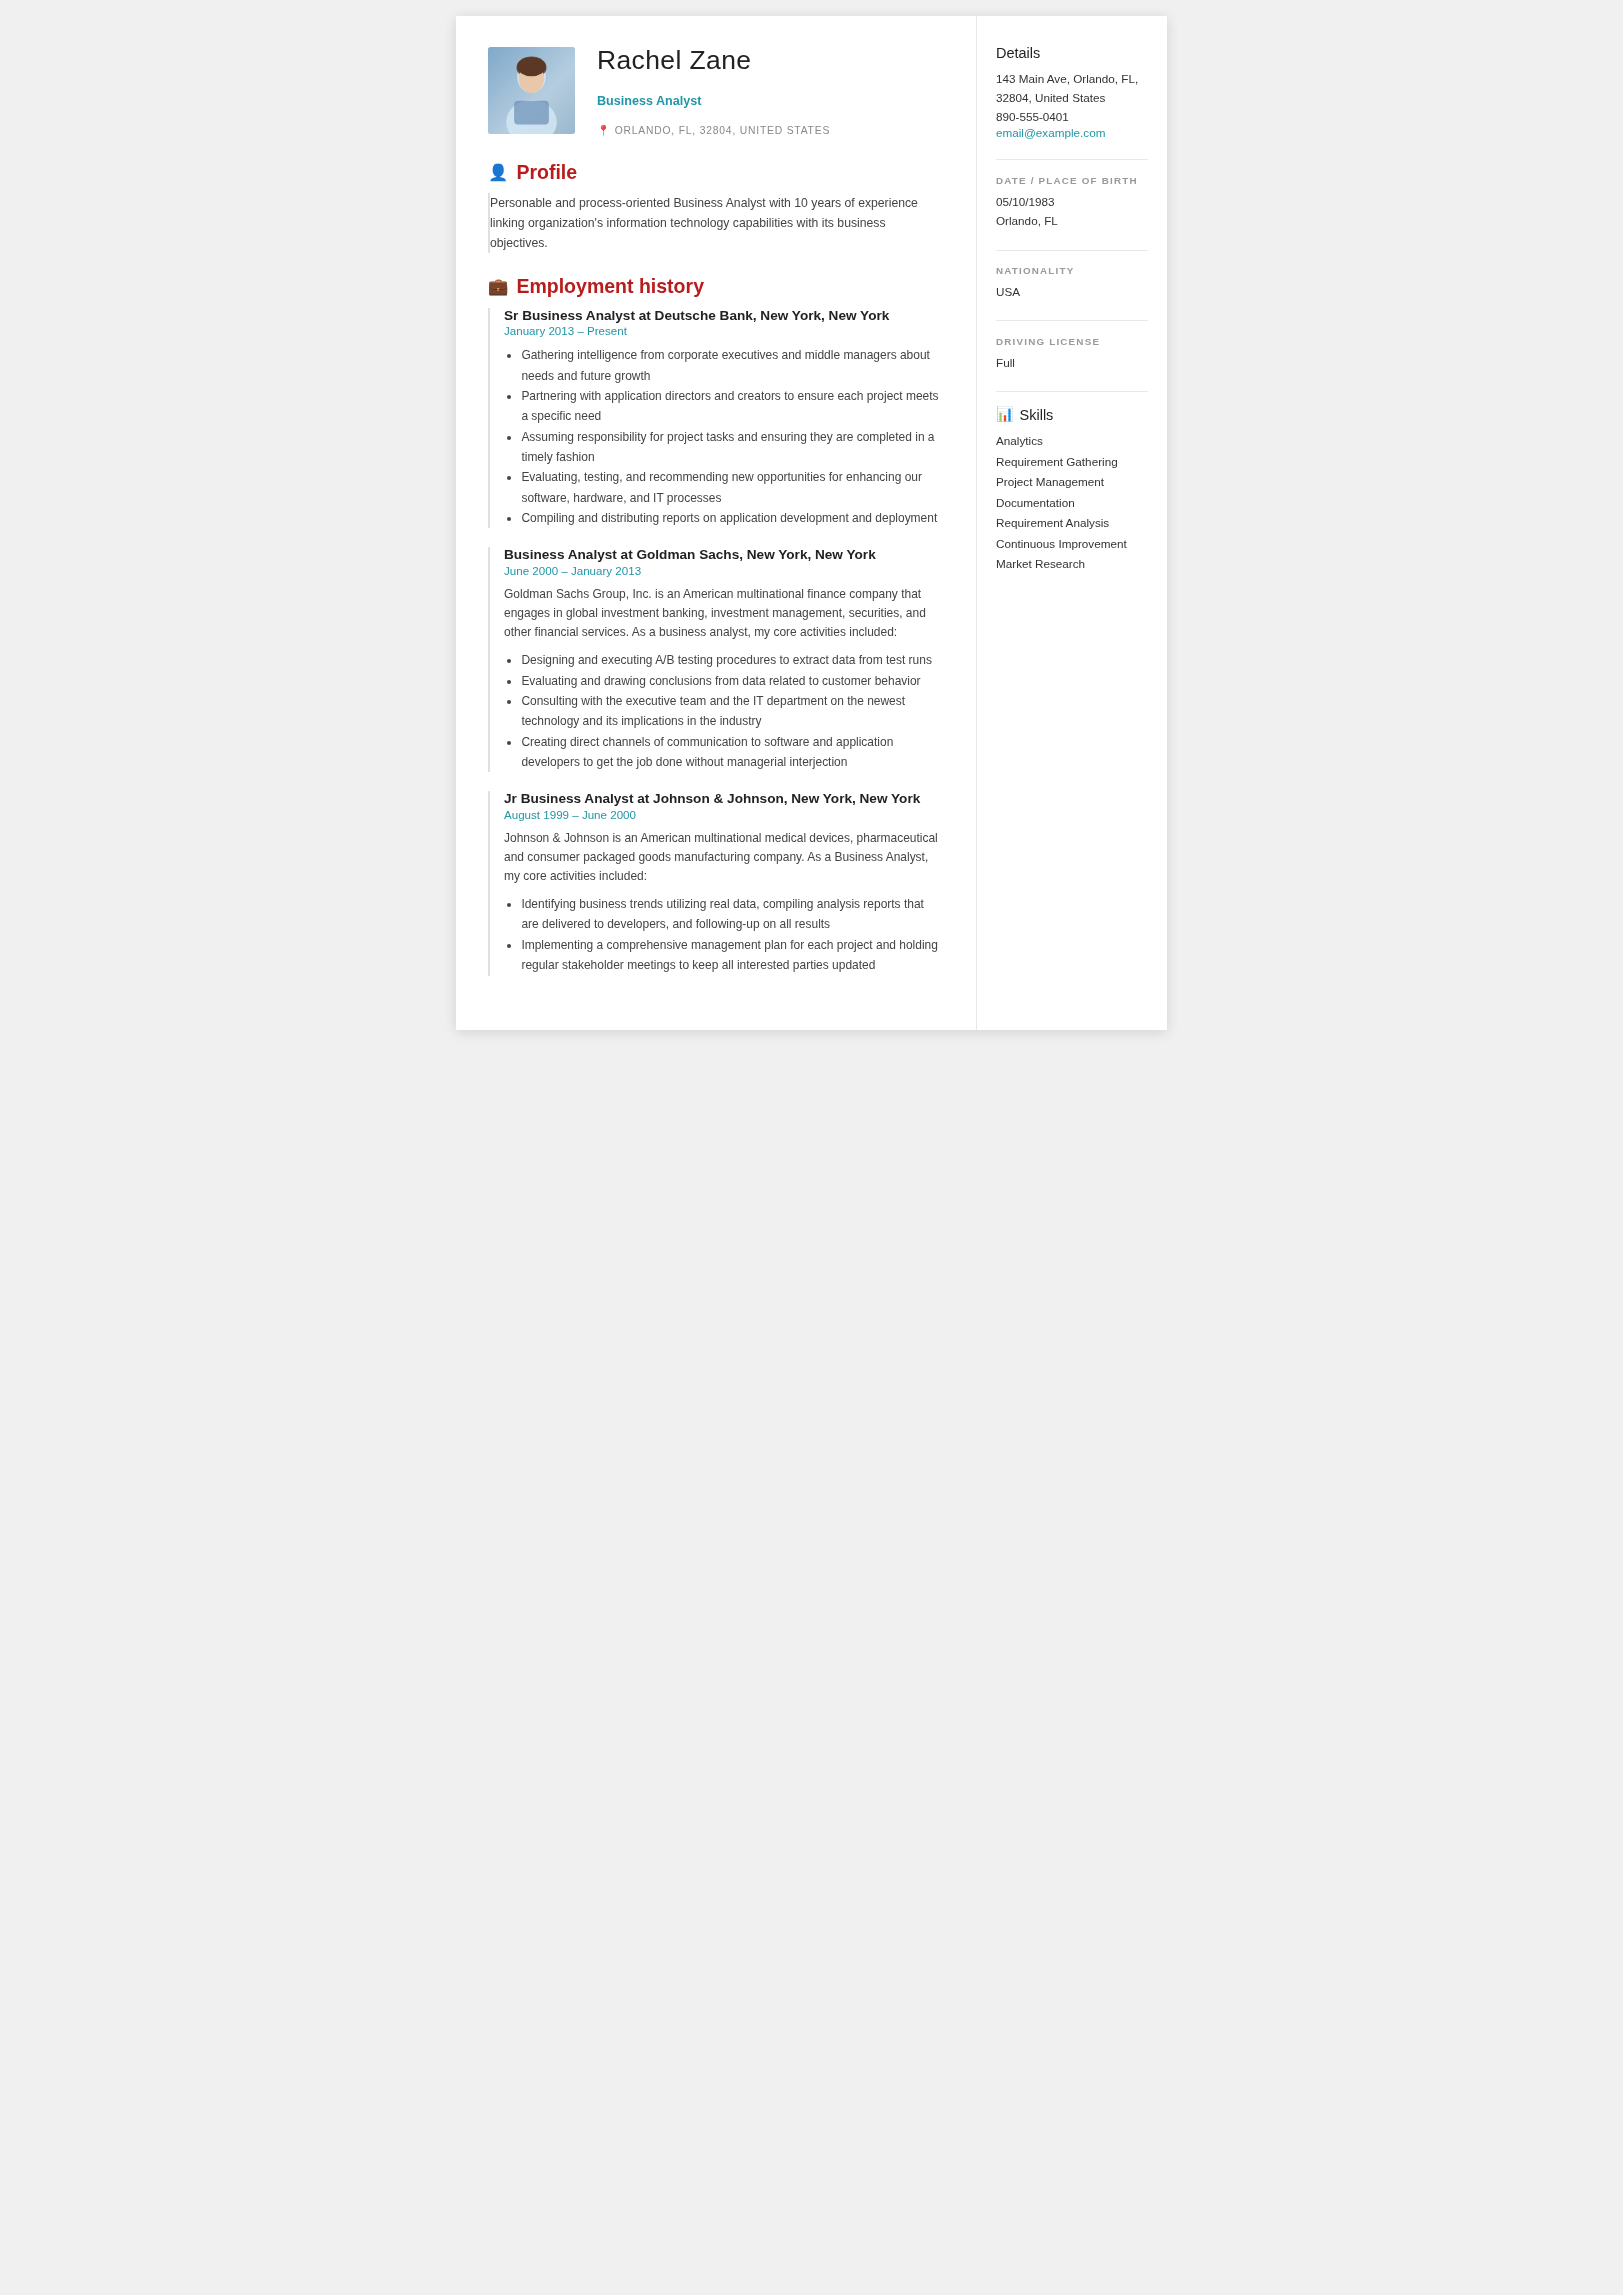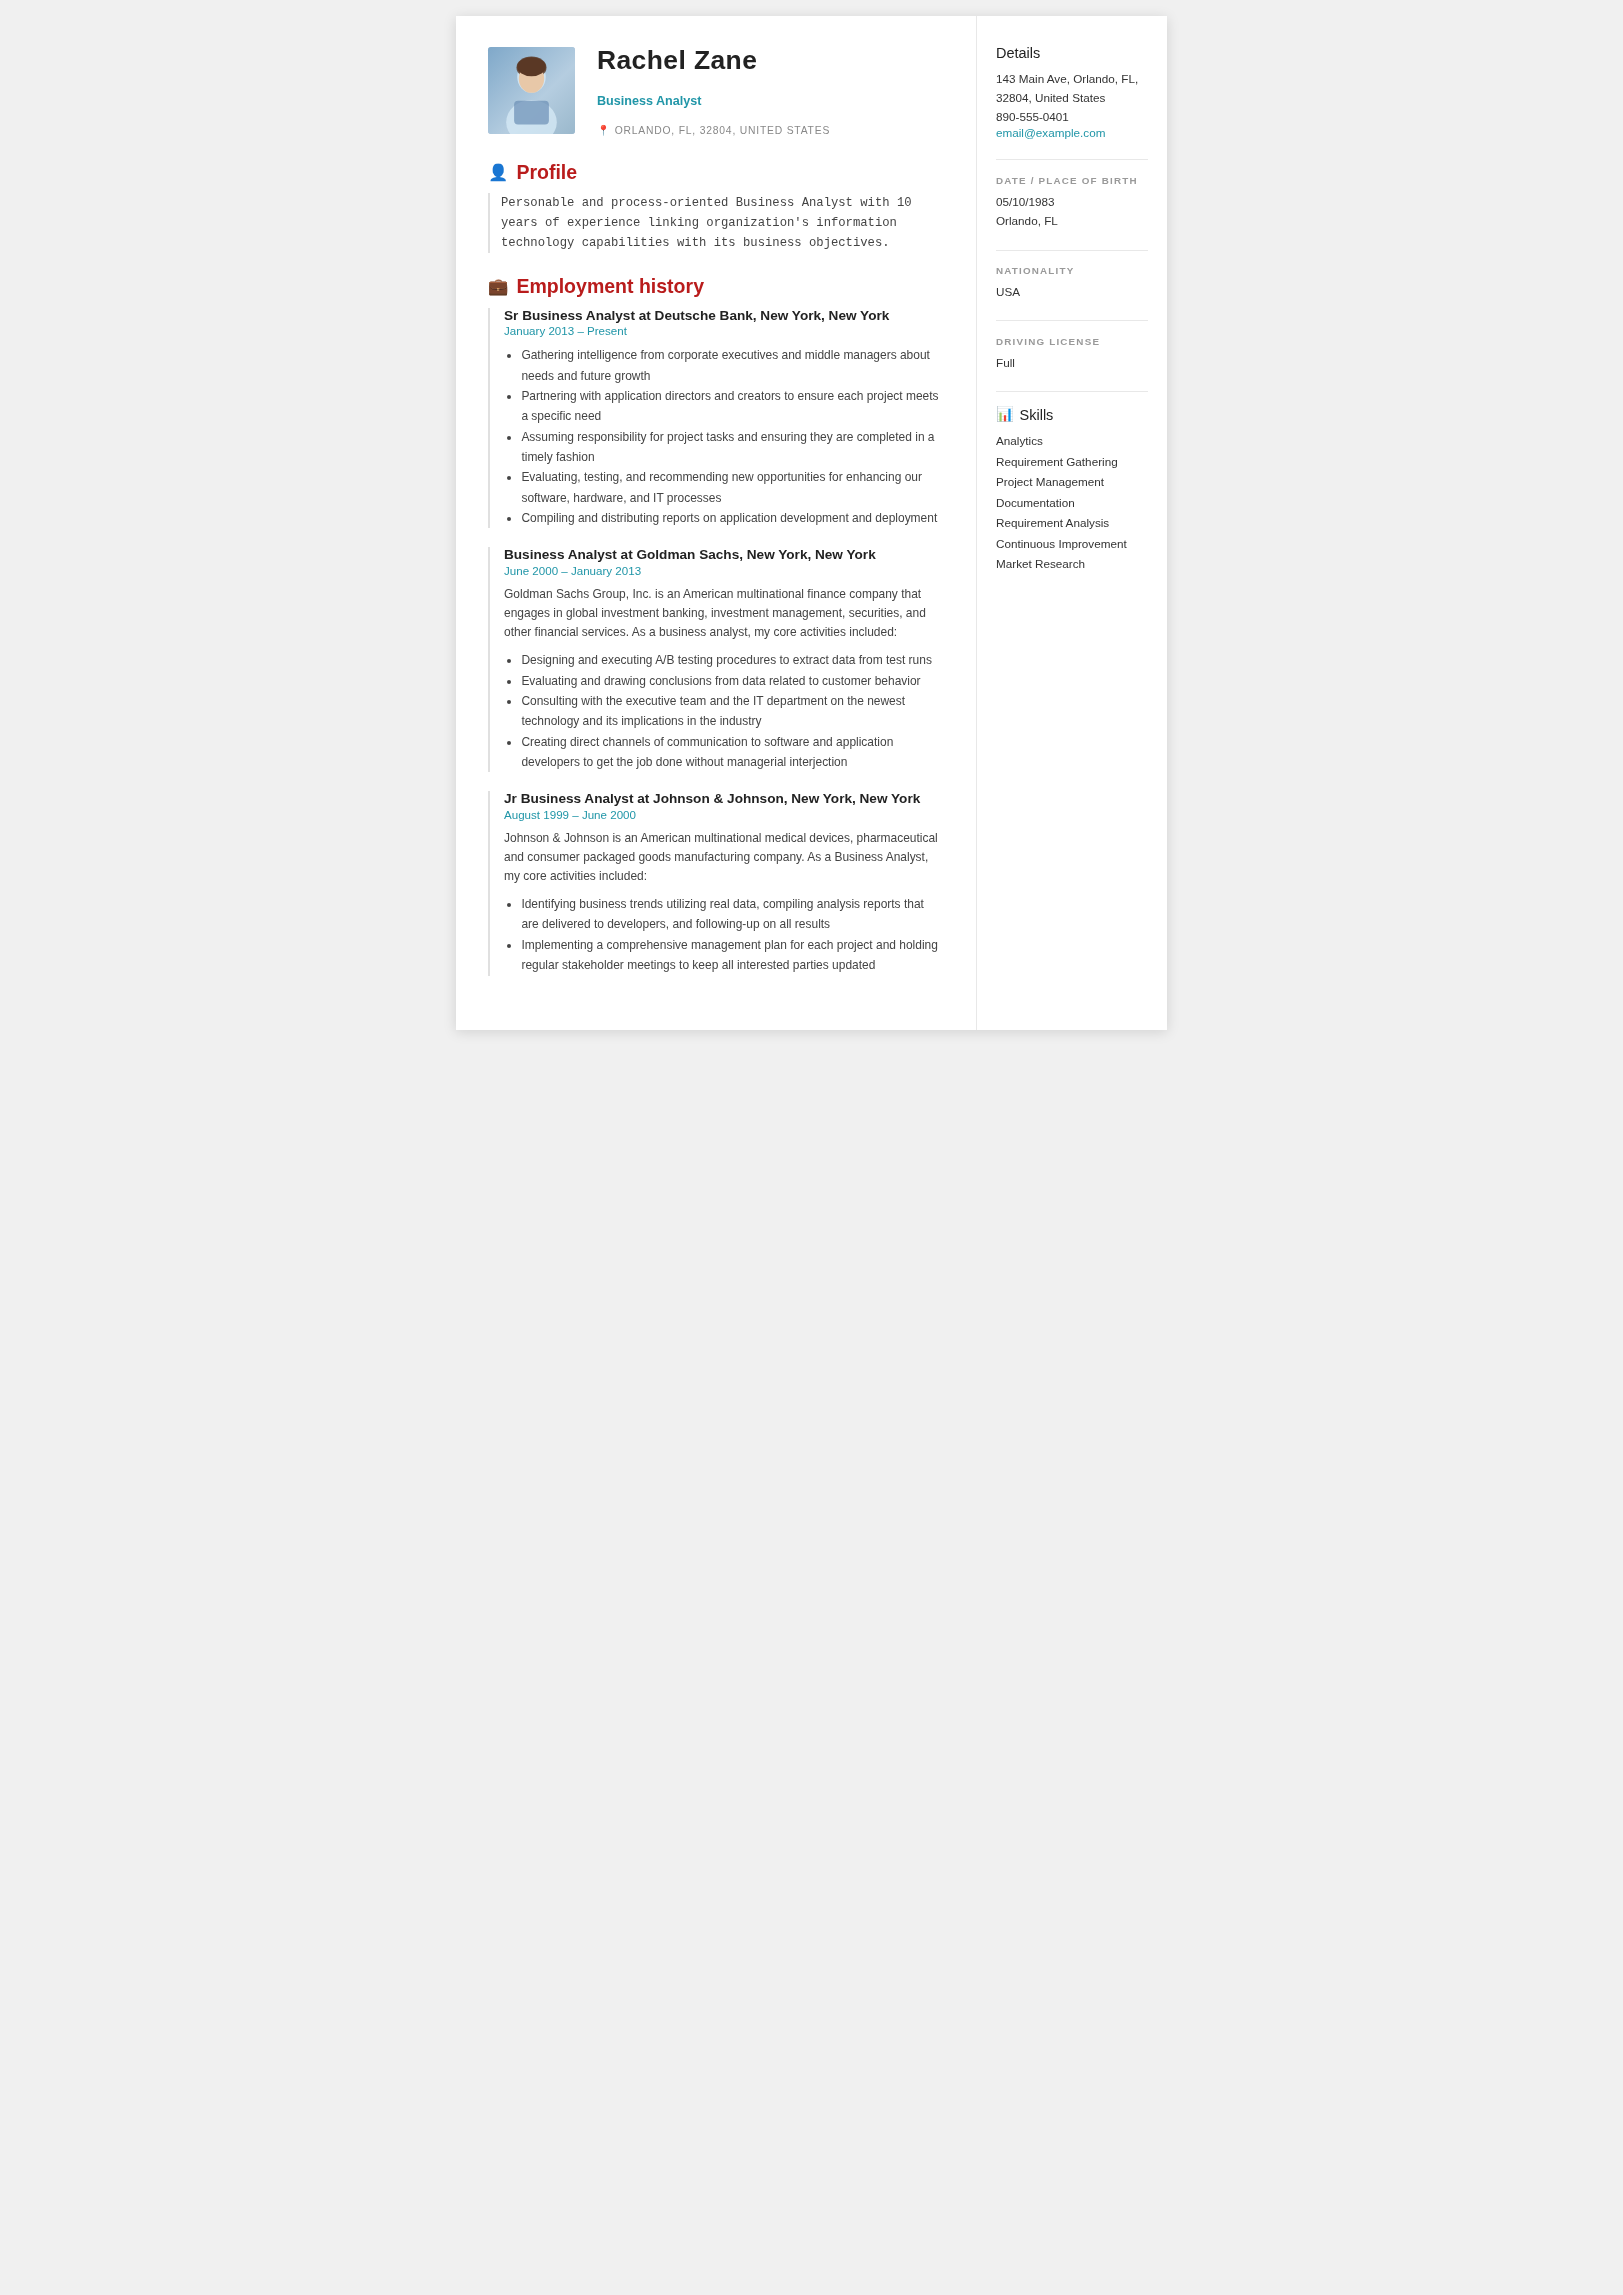--- a/index.html
+++ b/index.html
@@ -45,21 +45,21 @@
       align-items: center;
       justify-content: center;
     }
     .avatar-svg {
       width: 87px;
       height: 87px;
     }
     .header-info { flex: 1; }
     .header-name {
       font-size: 2.1em;
-      font-weight: 700;
+      font-weight: 400;
       color: #222;
       letter-spacing: 0.4px;
       margin-bottom: 18px;
     }
     .header-title {
       font-size: 1em;
       color: #2196a8;
       margin-bottom: 16px;
       font-weight: 700;
     }
@@ -88,25 +88,23 @@
       margin-right: 8px;
       color: #333;
     }
     .section-title {
       font-size: 1.55em;
       font-weight: 700;
       color: #b91c1c;
     }
     .profile-text {
       border-left: 2.4px solid #e0e0e0;
-      padding-left: 11px;
       color: #444;
       font-size: 0.97em;
       line-height: 1.65;
-      font-family: Liberation Mono, monospace;
     }
     
     .job {
       border-left: 2.4px solid #e0e0e0;
       padding-left: 14px;
       margin-bottom: 19px;
     }
     .job-title {
       font-size: 1.08em;
       font-weight: 700;

